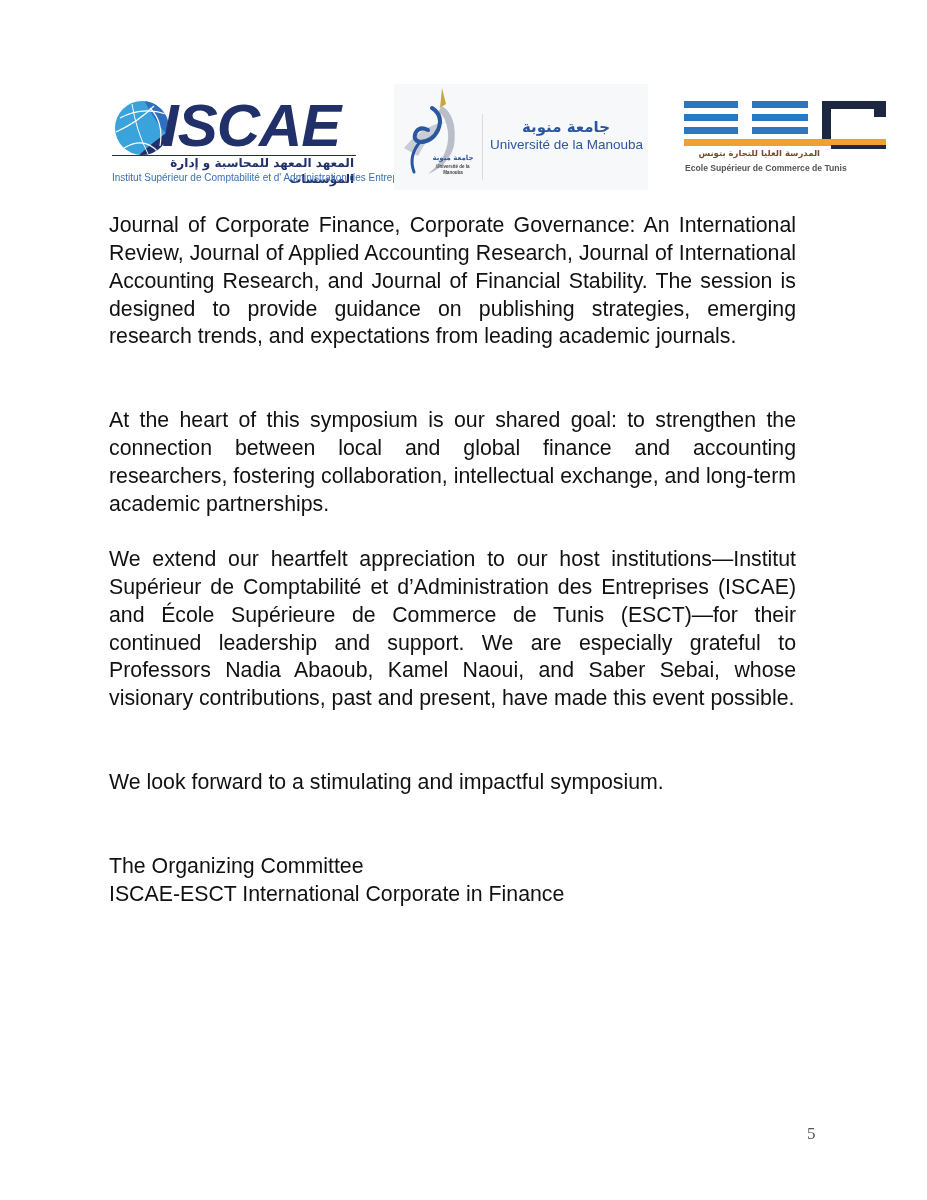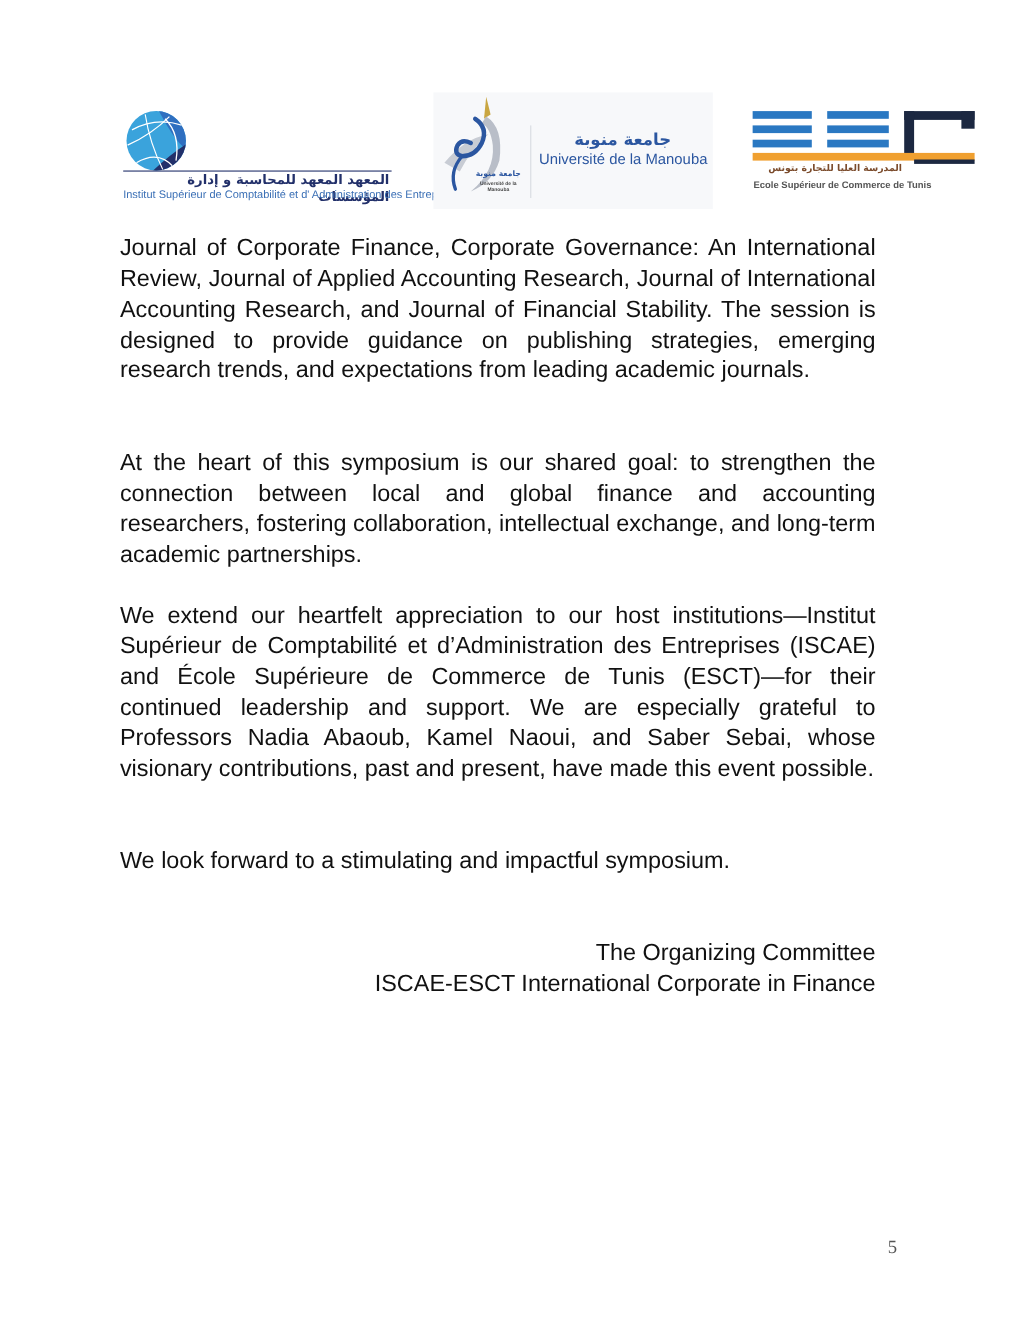--- a/index.html
+++ b/index.html
@@ -28,21 +28,21 @@
   .esct .fr { position: absolute; left: 1px; top: 64px; width: 202px; font-family: "Liberation Sans", sans-serif; font-weight: bold; font-size: 8.6px; color: #555; white-space: nowrap; line-height: 11px; }
 
   
   .body-text { position: absolute; left: 109px; width: 687px; font-family: "Liberation Sans", sans-serif; font-size: 21.3px; line-height: 27.85px; color: #111; }
   .justify { text-align: justify; text-align-last: left; }
   .p1 { top: 212px; }
   .p2 { top: 407px; }
   .p3 { top: 546px; }
   .p4 { top: 769px; }
   .sig { top: 853px; }
-  .sig div { white-space: nowrap; text-align: right; }
+  .sig div { white-space: nowrap; }
 
   .page-number { position: absolute; left: 807px; top: 1124px; font-family: "Liberation Serif", serif; font-size: 17px; color: #555; }
 </style>
 </head>
 <body>
 
 <div class="page">
 
   <div class="logo iscae">
     <svg class="globe" viewBox="0 0 56 56">
@@ -55,20 +55,21 @@
       <g clip-path="url(#gclip)">
         <path d="M30 0 L60 0 L60 40 Q45 30 30 0Z" fill="#2f6fc0"></path>
         <path d="M20 60 Q40 40 60 28 L60 60Z" fill="#22306a"></path>
         <path d="M36 8 Q50 22 46 46" stroke="#ffffff" stroke-width="1.2" fill="none"></path>
         <path d="M6 18 Q28 6 52 14" stroke="#ffffff" stroke-width="1.2" fill="none"></path>
         <path d="M2 32 Q24 22 40 6" stroke="#ffffff" stroke-width="1.2" fill="none"></path>
         <path d="M10 48 Q30 36 44 52" stroke="#ffffff" stroke-width="1.2" fill="none"></path>
         <path d="M18 4 Q22 30 34 54" stroke="#ffffff" stroke-width="1" fill="none"></path>
       </g>
     </svg>
+    <div class="word">ISCAE</div>
     <div class="rule"></div>
     <div class="arabic">المعهد المعهد للمحاسبة و إدارة المؤسسات</div>
     <div class="french">Institut Supérieur de Comptabilité et d' Administration des Entreprises</div>
   </div>
 
   <div class="logo manouba">
     <svg class="emblem" viewBox="0 0 78 102">
       <path d="M44 2 L48 18 L42 22 Z" fill="#c9a641"></path>
       <path d="M44 20 Q60 30 56 60 Q50 80 30 88 Q52 70 50 46 Q48 30 40 26Z" fill="#b9bec8"></path>
       <path d="M6 62 Q24 40 46 36 Q30 50 20 70Z" fill="#c8ccd4"></path>

